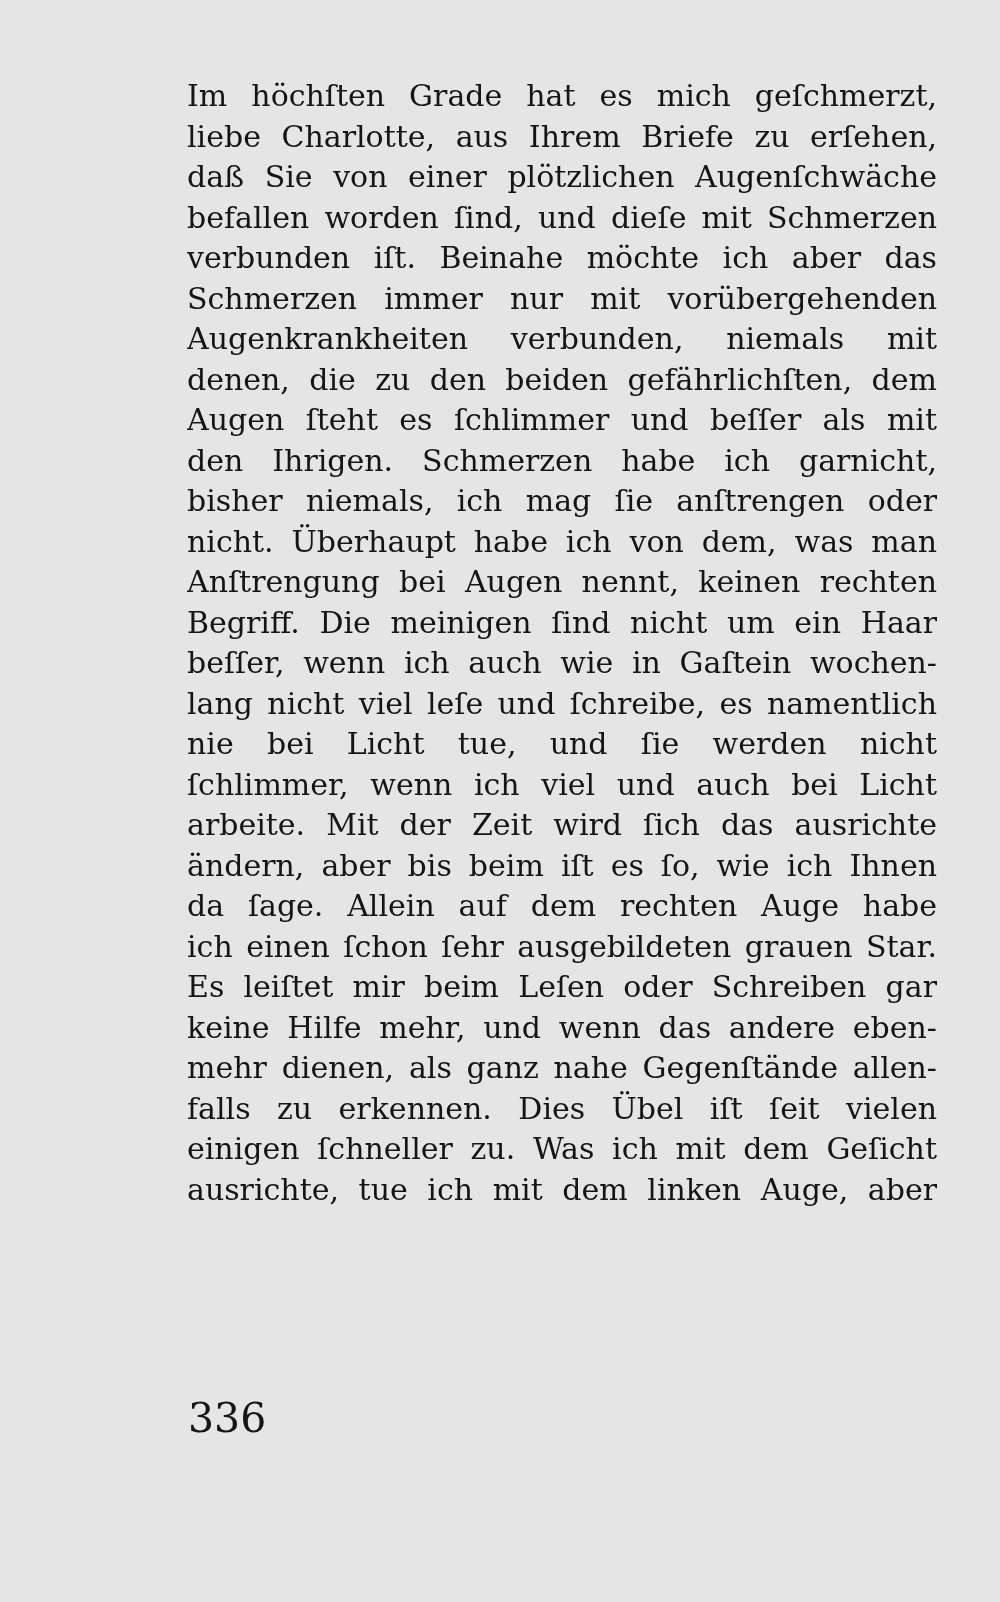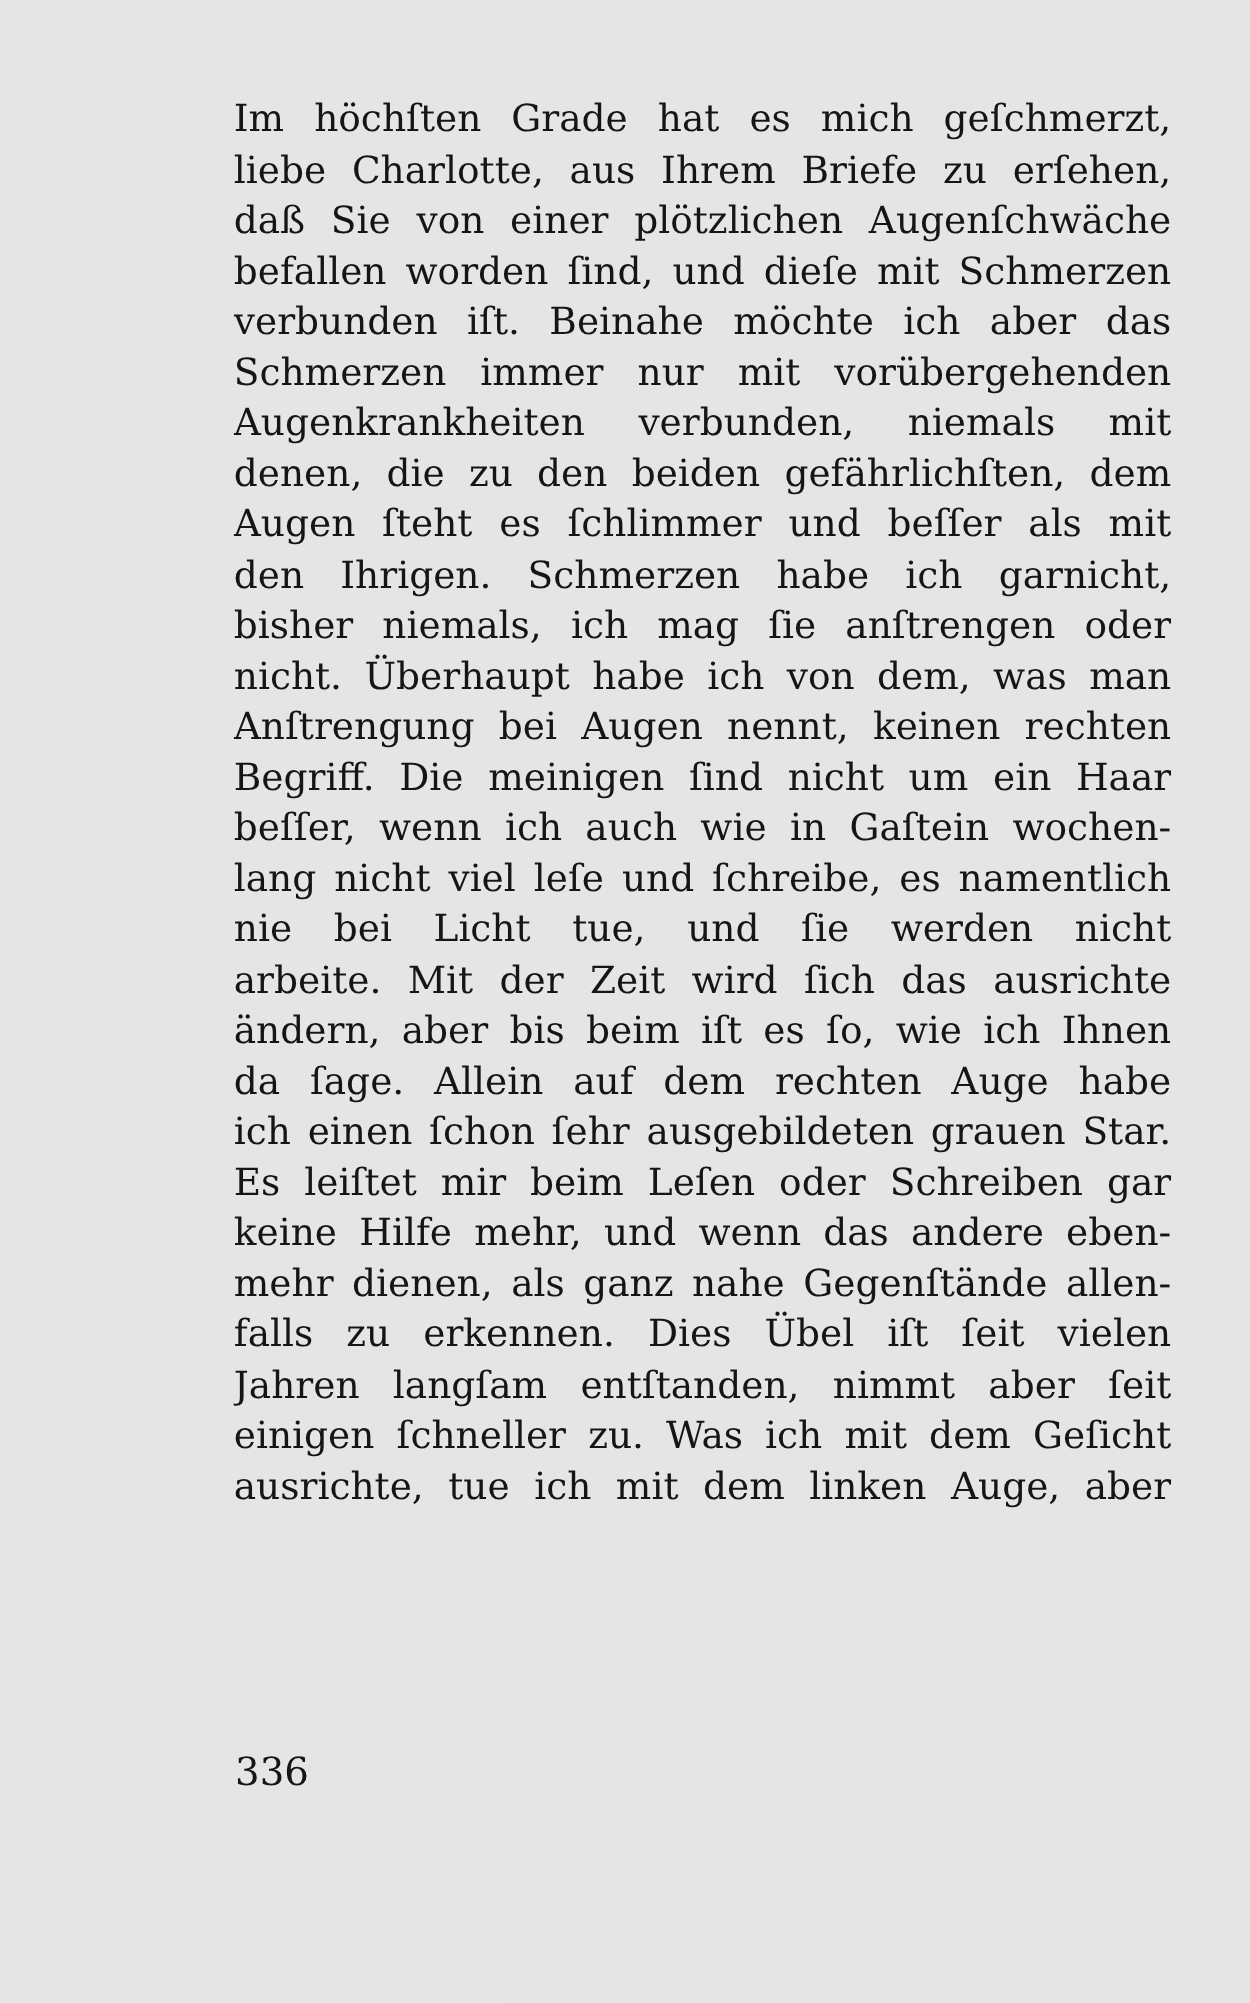--- a/index.html
+++ b/index.html
@@ -34,21 +34,21 @@
     text-align: justify;
     text-align-last: justify;
     overflow: hidden;
     white-space: normal;
   }
   .page-number {
     position: absolute;
     left: 188px;
     top: 1398px;
     font-family: "DejaVu Serif", serif;
-    font-size: 31px;
+    font-size: 41px;
     line-height: 40px;
     color: #171513;
   }
 </style>
 </head>
 <body>
 
 <div class="page">
   <div class="text-block">
     <div class="line">Im höchſten Grade hat es mich geſchmerzt,</div>
@@ -61,26 +61,26 @@
     <div class="line">denen, die zu den beiden gefährlichſten, dem</div>
     <div class="line">Augen ſteht es ſchlimmer und beſſer als mit</div>
     <div class="line">den Ihrigen. Schmerzen habe ich garnicht,</div>
     <div class="line">bisher niemals, ich mag ſie anſtrengen oder</div>
     <div class="line">nicht. Überhaupt habe ich von dem, was man</div>
     <div class="line">Anſtrengung bei Augen nennt, keinen rechten</div>
     <div class="line">Begriff. Die meinigen ſind nicht um ein Haar</div>
     <div class="line">beſſer, wenn ich auch wie in Gaſtein wochen-</div>
     <div class="line">lang nicht viel leſe und ſchreibe, es namentlich</div>
     <div class="line">nie bei Licht tue, und ſie werden nicht</div>
+    <div class="line">ſchlimmer, wenn ich viel und auch bei Licht</div>
     <div class="line">arbeite. Mit der Zeit wird ſich das ausrichte</div>
     <div class="line">ändern, aber bis beim iſt es ſo, wie ich Ihnen</div>
     <div class="line">da ſage. Allein auf dem rechten Auge habe</div>
     <div class="line">ich einen ſchon ſehr ausgebildeten grauen Star.</div>
     <div class="line">Es leiſtet mir beim Leſen oder Schreiben gar</div>
     <div class="line">keine Hilfe mehr, und wenn das andere eben-</div>
     <div class="line">mehr dienen, als ganz nahe Gegenſtände allen-</div>
     <div class="line">falls zu erkennen. Dies Übel iſt ſeit vielen</div>
-    <div class="line">Jahren langſam entſtanden, nimmt aber ſeit</div>
     <div class="line">einigen ſchneller zu. Was ich mit dem Geſicht</div>
     <div class="line">ausrichte, tue ich mit dem linken Auge, aber</div>
   </div>
   <div class="page-number">336</div>
 </div>
 
 </body></html>

